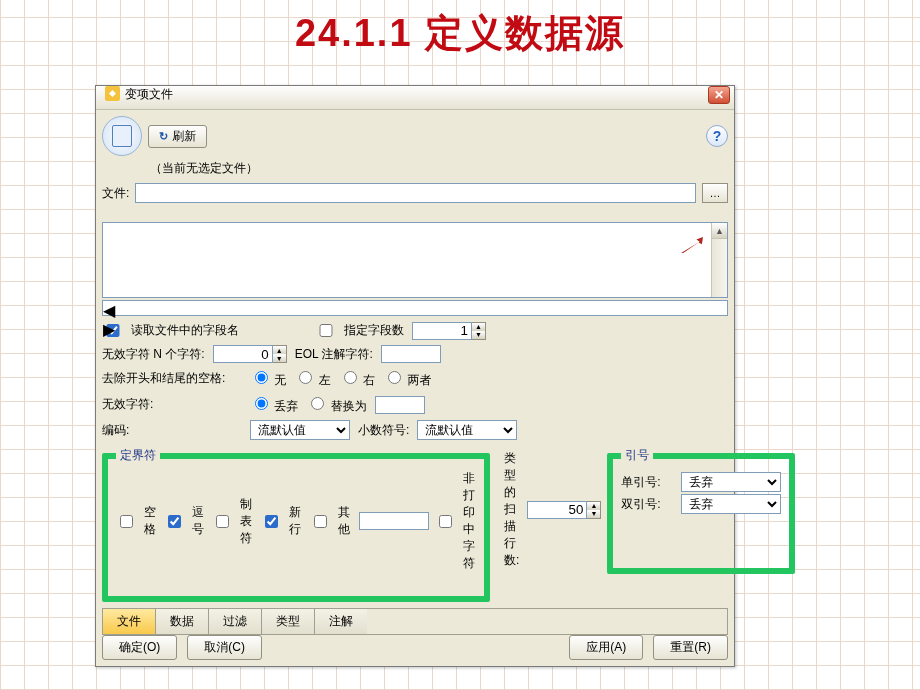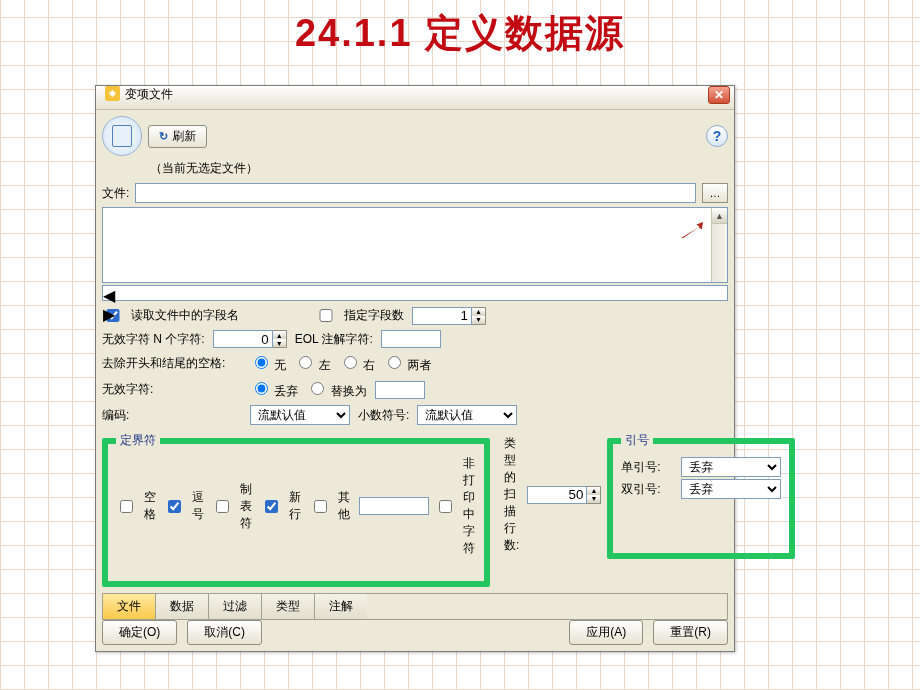--- a/index.html
+++ b/index.html
@@ -46,21 +46,21 @@
     padding: 2px 10px; font-size: 12px; background: linear-gradient(#fefefe,#e7e4d3);
     border: 1px solid #919083; border-radius: 3px; cursor:pointer;
     display:inline-flex;align-items:center;gap:4px;
   }
   .helpbtn {
     margin-left:auto; width:22px;height:22px;border:1px solid #8fa9d0;border-radius:50%;
     display:flex;align-items:center;justify-content:center;color:#1f5fc2;font-weight:bold;
     background:linear-gradient(#fefefe,#dce8f8);cursor:pointer;font-size:14px;
   }
   .subcap { font-size:12px; margin:4px 0 6px 48px; }
-  .filerow { display:flex; align-items:center; gap:6px; font-size:12px; margin-bottom:4px;}
+  .filerow { display:flex; align-items:center; gap:6px; font-size:12px; margin-bottom:19px;}
   .textinput {
     flex:1; height:20px; border:1px solid #7f9db9; background:#fff; padding:0 3px;
   }
   .browse { width:26px;height:20px;border:1px solid #919083;background:linear-gradient(#fefefe,#e7e4d3);cursor:pointer;font-size:11px;}
   .preview {
     position:relative; height:76px; border:1px solid #7f9db9; background:#fff; margin-bottom:2px;
   }
   .preview .vscroll{position:absolute;right:0;top:0;bottom:0;width:16px;background:linear-gradient(90deg,#e8e6da,#f7f5eb);border-left:1px solid #c8c5b4;}
   .preview .vscroll .arrow{height:16px;background:linear-gradient(#fff,#d6d3c2);border-bottom:1px solid #c8c5b4;display:flex;align-items:center;justify-content:center;font-size:9px;color:#555;cursor:pointer;}
   .redarrow{

